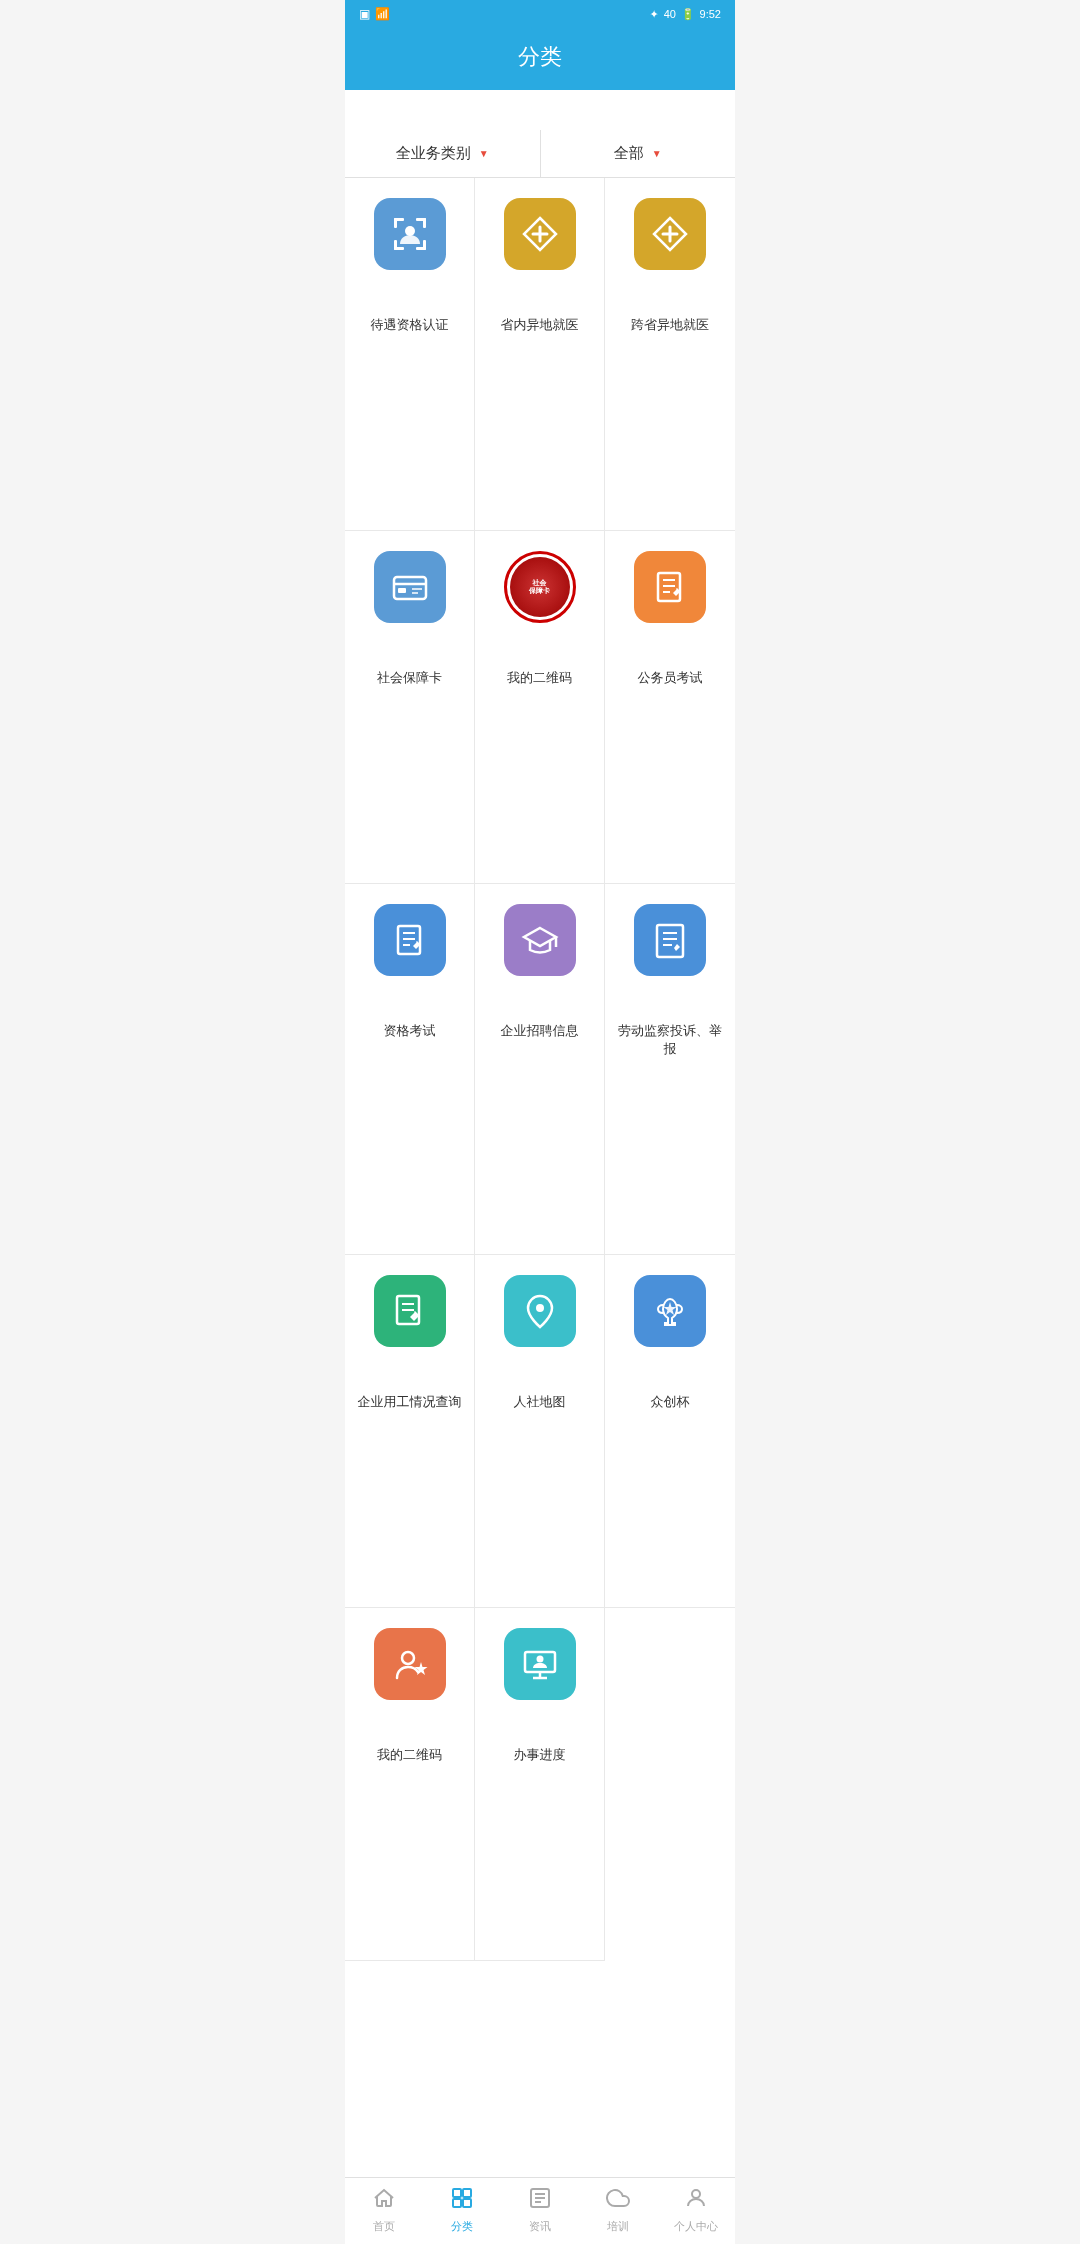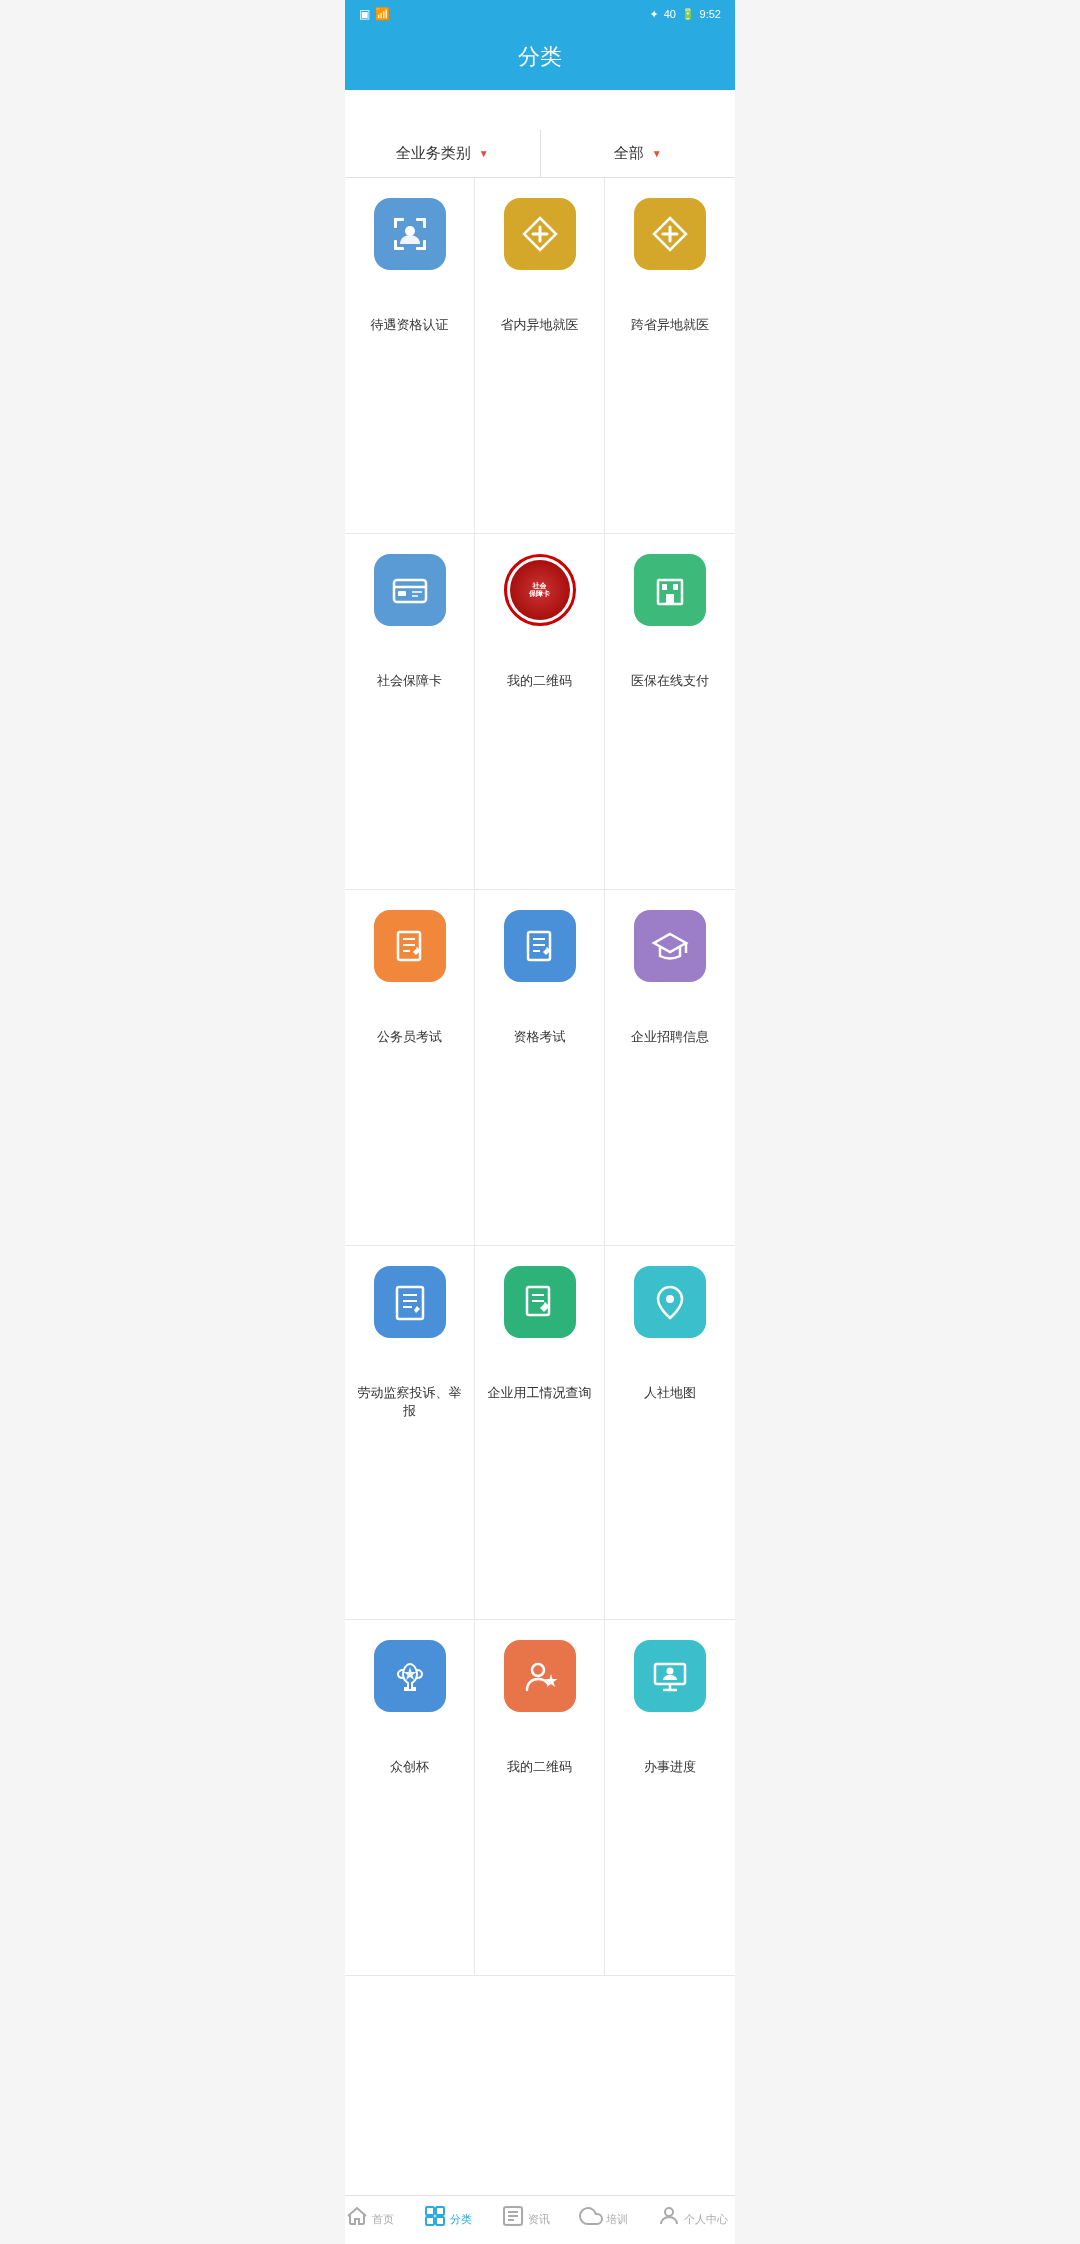--- a/index.html
+++ b/index.html
@@ -130,21 +130,21 @@
       background: white;
       border-top: 1px solid #e0e0e0;
       display: flex;
       justify-content: space-around;
       padding: 8px 0 10px;
       position: sticky;
       bottom: 0;
     }
     .nav-item {
       display: flex;
-      flex-direction: row;
+      flex-direction: column;
       align-items: center;
       gap: 3px;
       cursor: pointer;
       flex: 1;
     }
     .nav-icon {
       font-size: 22px;
       color: #aaa;
     }
     .nav-label {
@@ -275,32 +275,20 @@
 
   <div class="grid-item">
     <div class="social-card-circle">
       <div class="social-card-inner">
         <div class="social-card-text">社会<br>保障卡</div>
       </div>
     </div>
     <span class="item-label">我的二维码</span>
   </div>
 
-  <div class="grid-item">
-    <div class="icon-box bg-green">
-      <svg viewBox="0 0 40 40">
-          <rect x="8" y="10" width="24" height="24" rx="1" fill="none" stroke="white" stroke-width="2.5"></rect>
-          <rect x="12" y="14" width="5" height="6" rx="0.5" fill="white"></rect>
-          <rect x="23" y="14" width="5" height="6" rx="0.5" fill="white"></rect>
-          <rect x="16" y="24" width="8" height="10" rx="0.5" fill="white"></rect>
-          <line x1="8" y1="10" x2="32" y2="10" stroke="white" stroke-width="2"></line>
-        </svg>
-    </div>
-    <span class="item-label">医保在线支付</span>
-  </div>
 
   <div class="grid-item">
     <div class="icon-box bg-orange">
       <svg viewBox="0 0 40 40">
           <rect x="8" y="6" width="22" height="28" rx="2" fill="none" stroke="white" stroke-width="2.5"></rect>
           <line x1="13" y1="13" x2="25" y2="13" stroke="white" stroke-width="2"></line>
           <line x1="13" y1="19" x2="25" y2="19" stroke="white" stroke-width="2"></line>
           <line x1="13" y1="25" x2="20" y2="25" stroke="white" stroke-width="2"></line>
           <path d="M23 26 L27 22 L30 25 L26 29 Z" fill="white"></path>
           <line x1="26.5" y1="21.5" x2="30.5" y2="25.5" stroke="white" stroke-width="1.5"></line>

